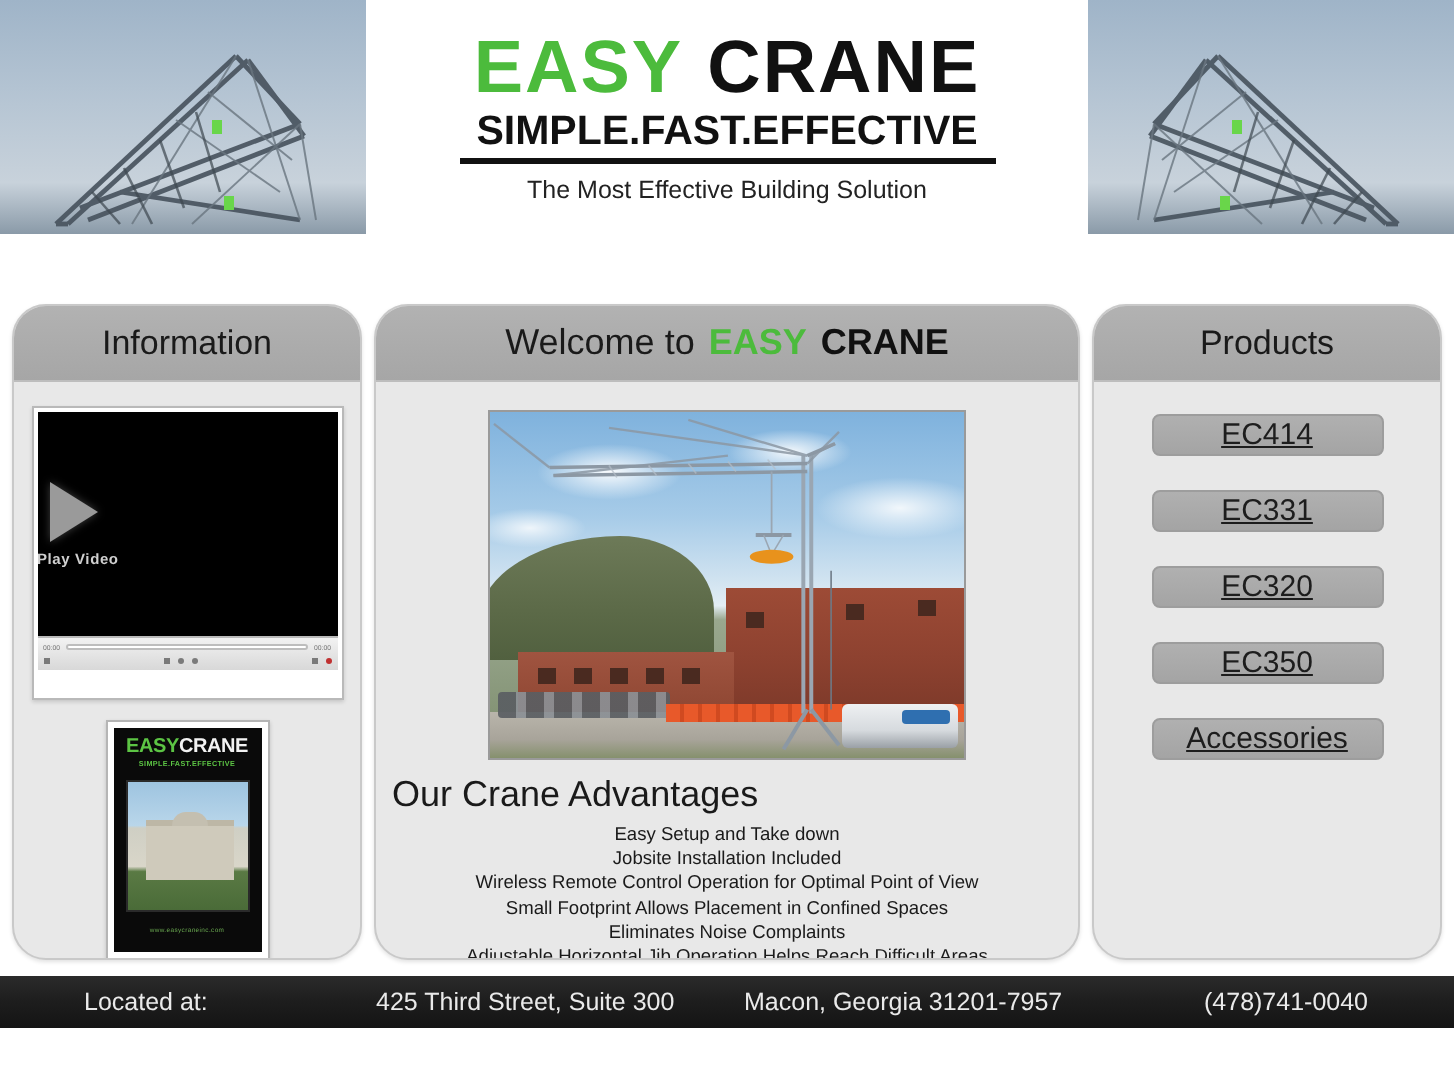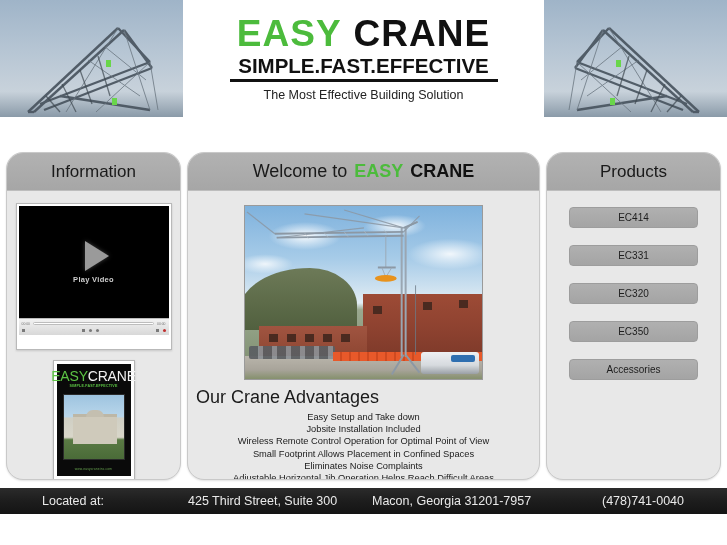--- a/index.html
+++ b/index.html
@@ -87,21 +87,21 @@
   .w-crane { color: #111;    font-weight: bold; margin-left: 7px; }
 
   
   .video-wrap {
     margin: 4px auto 0; width: 156px; height: 147px;
     background: #fff; border: 1px solid #b9b9b9; padding: 2px;
     box-shadow: 0 1px 2px rgba(0,0,0,0.15);
   }
   .video-screen {
     position: relative; width: 100%; height: 112px; background: #000;
-    display: flex; flex-direction: column; align-items: center; justify-content: center;
+    display: flex; flex-direction: column; justify-content: center;
   }
   .play-tri {
     width: 0; height: 0;
     border-left: 24px solid #9a9a9a;
     border-top: 15px solid transparent;
     border-bottom: 15px solid transparent;
     margin-bottom: 4px; margin-left: 6px;
     filter: drop-shadow(0 0 2px rgba(255,255,255,0.25));
     cursor: pointer;
   }
@@ -134,21 +134,21 @@
   .brochure {
     margin: 10px auto 0; width: 82px; height: 120px;
     background: #fff; border: 1px solid #b5b5b5; padding: 3px;
     box-shadow: 0 1px 2px rgba(0,0,0,0.18); cursor: pointer;
   }
   .brochure-inner {
     width: 100%; height: 100%; background: #0a0a0a;
     display: flex; flex-direction: column; align-items: center;
     padding: 5px 3px;
   }
-  .br-logo1 { font-size: 14px; font-weight: normal; letter-spacing: -0.2px; line-height: 1; white-space: nowrap; }
+  .br-logo1 { font-size: 10px; font-weight: bold; letter-spacing: -0.2px; line-height: 1; white-space: nowrap; }
   .br-easy { color: #5cc444; }
   .br-crane { color: #f2f2f2; }
   .br-logo2 { font-size: 3.6px; font-weight: bold; color: #5cc444; letter-spacing: .2px; margin-top: 1px; white-space: nowrap; }
   .br-photo {
     width: 62px; height: 66px; margin-top: 6px;
     background:
       linear-gradient(180deg, #9ec4e0 0%, #b9d6ea 34%, #cfcfc4 36%, #d9d6c9 66%, #5a7a44 70%, #4a6b38 100%);
     border: 1px solid #2a2a2a; position: relative; overflow: hidden;
   }
   .br-photo .bldg {
@@ -221,25 +221,25 @@
   }
   .adv-list { margin-top: 3px; }
   .adv-line {
     text-align: center; font-size: 9.3px; color: #1a1a1a; line-height: 12.2px;
     white-space: nowrap;
   }
 
   
   .prod-list { padding-top: 16px; display: flex; flex-direction: column; align-items: center; gap: 17px; }
   .prod-btn {
-    width: 129px; height: 21px; border-radius: 4px;
+    width: 116px; height: 21px; border-radius: 4px;
     background: linear-gradient(180deg, #b0b0b0 0%, #a4a4a4 100%);
     border: 1px solid #9d9d9d;
     display: flex; align-items: center; justify-content: center;
-    font-size: 10px; color: #1d1d1d; cursor: pointer; white-space: nowrap;
+    font-size: 15px; color: #1d1d1d; cursor: pointer; white-space: nowrap; text-decoration: underline;
   }
 
   
   .footer {
     position: absolute; left: 0; top: 488px; width: 727px; height: 26px;
     background: linear-gradient(180deg, #2b2b2b 0%, #1d1d1d 50%, #141414 100%);
     display: flex; align-items: center; color: #eaeaea; font-size: 12.5px;
   }
   .f-label  { position: absolute; left: 42px;  white-space: nowrap; }
   .f-addr   { position: absolute; left: 188px; white-space: nowrap; }

